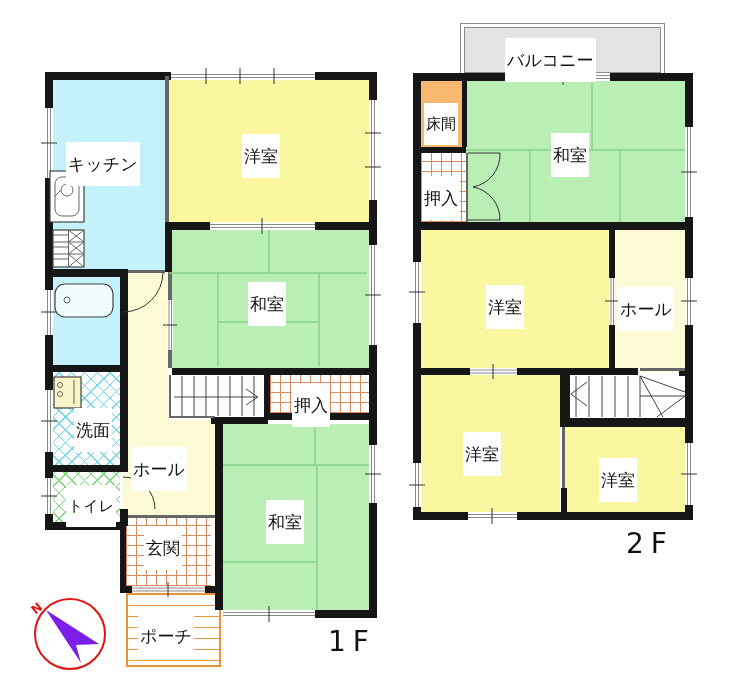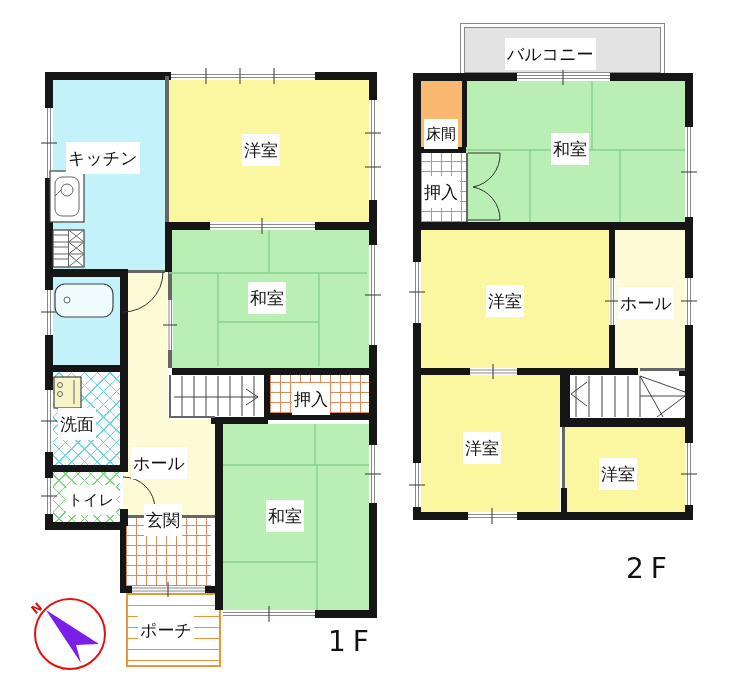--- a/index.html
+++ b/index.html
@@ -28,21 +28,21 @@
   .hatch-green{background-color:#fff;background-image:
     repeating-linear-gradient(45deg,var(--hatch-green) 0 1px,transparent 1px 9px),
     repeating-linear-gradient(-45deg,var(--hatch-green) 0 1px,transparent 1px 9px);}
   .porch-stripes{background-color:#fff;border:2px solid var(--porch-orange);background-image:
     repeating-linear-gradient(180deg,transparent 0 10px,var(--porch-orange) 10px 11px);}
   .balcony{border:1px solid #8a8a8a;background:#fff;}
   .balcony-inner{position:absolute;left:3px;top:3px;right:3px;bottom:3px;
     background:var(--balcony-gray);border:1px solid #8a8a8a;}
   .overlay{position:absolute;left:0;top:0;z-index:2;pointer-events:none;}
   .lbl{position:absolute;z-index:3;background:#fff;color:#111;font-size:17px;
-       line-height:1.2;padding:6px 2px;white-space:nowrap;}
+       line-height:1.2;padding:12px 2px;white-space:nowrap;}
   .lbl.small{font-size:15px;}
   .flbl{position:absolute;z-index:3;color:#111;font-size:28px;letter-spacing:7px;
         white-space:nowrap;background:none;}
   .wall{fill:var(--wall-black);}
   .thin{fill:#666;}
   .win-bg{fill:#ffffff;}
   .win-line{stroke:#8a8a8a;stroke-width:1;}
   .tick{stroke:#333;stroke-width:1;}
   .arc{stroke:#333;stroke-width:1;fill:none;}
   .stair{stroke:#444;stroke-width:1;fill:none;}
@@ -350,30 +350,30 @@
       <polygon class="compass-dart" points="46,610 99,644 76,645 81,663"></polygon>
       <text class="compass-n" x="31" y="612" transform="rotate(-40 37 607)">N</text>
     </g>
   </svg>
 
   <div class="lbl" style="left:66px;top:142px">キッチン</div>
   <div class="lbl" style="left:242px;top:134px">洋室</div>
   <div class="lbl" style="left:248px;top:282px">和室</div>
   <div class="lbl" style="left:292px;top:383px">押入</div>
   <div class="lbl" style="left:266px;top:500px">和室</div>
-  <div class="lbl" style="left:58px;top:408px">洗面</div>
+  <div class="lbl" style="left:74px;top:408px">洗面</div>
   <div class="lbl small" style="left:66px;top:485px">トイレ</div>
   <div class="lbl" style="left:131px;top:447px">ホール</div>
-  <div class="lbl" style="left:144px;top:504px">玄関</div>
+  <div class="lbl" style="left:144px;top:526px">玄関</div>
   <div class="lbl" style="left:138px;top:614px">ポーチ</div>
   <div class="flbl" style="left:328px;top:625px">1F</div>
 
   <div class="lbl" style="left:505px;top:38px">バルコニー</div>
-  <div class="lbl small" style="left:424px;top:119px">床間</div>
+  <div class="lbl small" style="left:424px;top:103px">床間</div>
   <div class="lbl" style="left:422px;top:176px">押入</div>
   <div class="lbl" style="left:551px;top:133px">和室</div>
   <div class="lbl" style="left:486px;top:285px">洋室</div>
   <div class="lbl" style="left:618px;top:287px">ホール</div>
   <div class="lbl" style="left:463px;top:432px">洋室</div>
   <div class="lbl" style="left:599px;top:458px">洋室</div>
-  <div class="flbl" style="left:626px;top:552px">2F</div>
+  <div class="flbl" style="left:626px;top:527px">2F</div>
 
 </div>
 
 </body></html>

